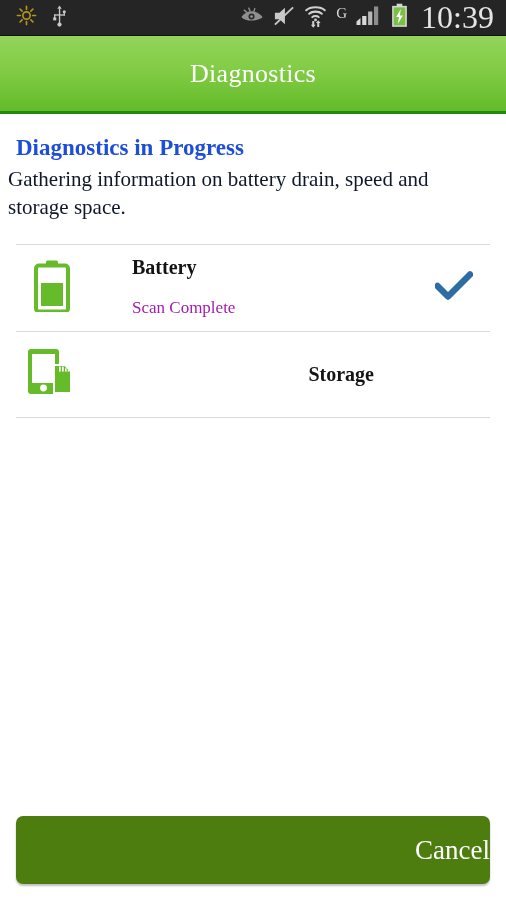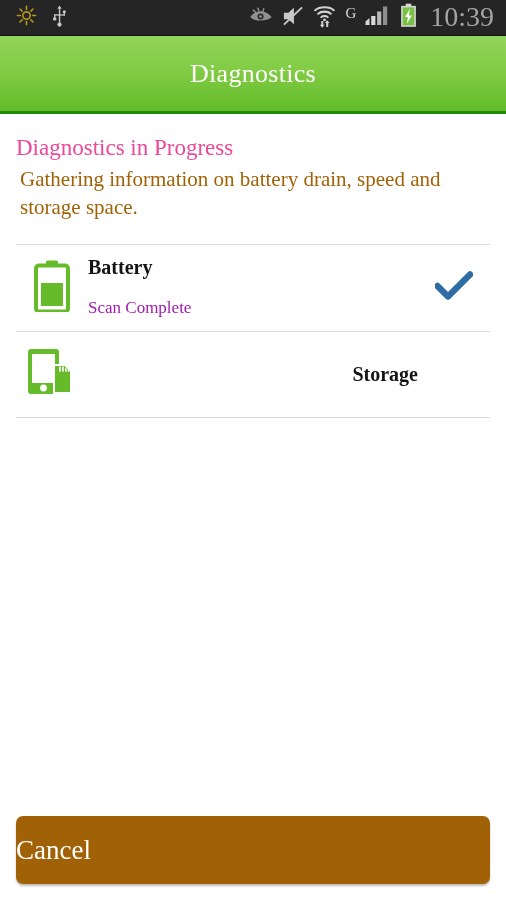--- a/index.html
+++ b/index.html
@@ -21,22 +21,22 @@
   .sb-left{ display:flex; align-items:center; gap:14px; padding-left:16px; }
   .sb-spacer{ flex:1; }
   .sb-right{ display:flex; align-items:center; gap:9px; padding-right:12px; }
   .sb-ico{ display:block; }
   .sb-g{
     color:#d8d8d8; font-family:"Liberation Serif", serif;
     font-size:15px; line-height:1; font-weight:400;
     position:relative; top:-4px;
   }
   .sb-clock{
-    color:#a3a3a3; font-family:"Liberation Serif", serif;
-    font-size:28px; line-height:1; letter-spacing:0px;
+    color:#e5e5e5; font-family:"Liberation Serif", serif;
+    font-size:32px; line-height:1; letter-spacing:0px;
     margin-left:4px; position:relative; top:-1px;
   }
 
   
   .titlebar{
     position:absolute; left:0; top:36px; width:506px; height:78px;
     background:linear-gradient(to bottom,#93d45a 0%,#82cc45 45%,#63bb2a 100%);
     border-bottom:3px solid #1f8a0b;
     display:flex; align-items:center; justify-content:center;
   }
@@ -44,35 +44,36 @@
     color:#ffffff; font-size:26px; font-weight:400;
     font-family:"Liberation Serif", serif;
     letter-spacing:.3px;
   }
 
   
   .content{
     position:absolute; left:0; top:109px; width:506px;
   }
   .heading{
-    color:#ec4899; font-size:23px; font-weight:400;
+    color:#1d4ed8; font-size:23px; font-weight:700;
     padding:26px 8px 0 16px; line-height:1.1;
   }
   .subtext{
-    color:#a16207; font-size:21px; line-height:1.32;
-    padding:6px 20px 0 20px;
+    color:#0f172a; font-size:21px; line-height:1.32;
+    padding:6px 20px 0 8px;
   }
 
   
   .rows{ margin-top:22px; padding:0 16px; }
   .row{
     position:relative;
     height:87px;
     display:flex; align-items:center;
     border-top:1px solid #dadada;
+    gap:44px;
   }
   .row:last-child{ border-bottom:1px solid #dadada;text-align:right; }
   .row-icon{
     width:72px; min-width:72px;
     display:flex; align-items:center; justify-content:center;
   }
   .row-text{ flex:1; display:flex; flex-direction:column; justify-content:center; }
   .row-title{ font-size:20px; font-weight:700; color:#141414; line-height:1.15; }
   .row-sub{ font-size:17px; font-weight:400; color:#a21caf; line-height:1.3; margin-top:18px; }
 
@@ -91,26 +92,26 @@
     background:linear-gradient(to bottom,#5bb4e5 0%,#3e9ed6 48%,#2a85c4 100%);
     border-radius:13px 3px 3px 13px;
   }
 
   .row-check{ width:72px; min-width:72px; display:flex; align-items:center; justify-content:center; }
 
   
   .btn-cancel{
     position:absolute; left:16px; top:816px;
     width:474px; height:68px;
-    background:#a16207;
+    background:#4d7c0f;
     border:none; border-radius:7px;
     box-shadow:0 2px 2px rgba(0,0,0,.25);
     color:#ffffff; font-size:27px;
     font-family:"Liberation Serif", serif;
-    display:flex; align-items:center; justify-content:flex-start;
+    display:flex; align-items:center; justify-content:flex-end;
     cursor:pointer;
   }
 </style>
 </head>
 <body>
 
 <div class="statusbar">
   <div class="sb-left">
     <span class="sb-ico">
       <svg width="21" height="21" viewBox="0 0 24 24">

